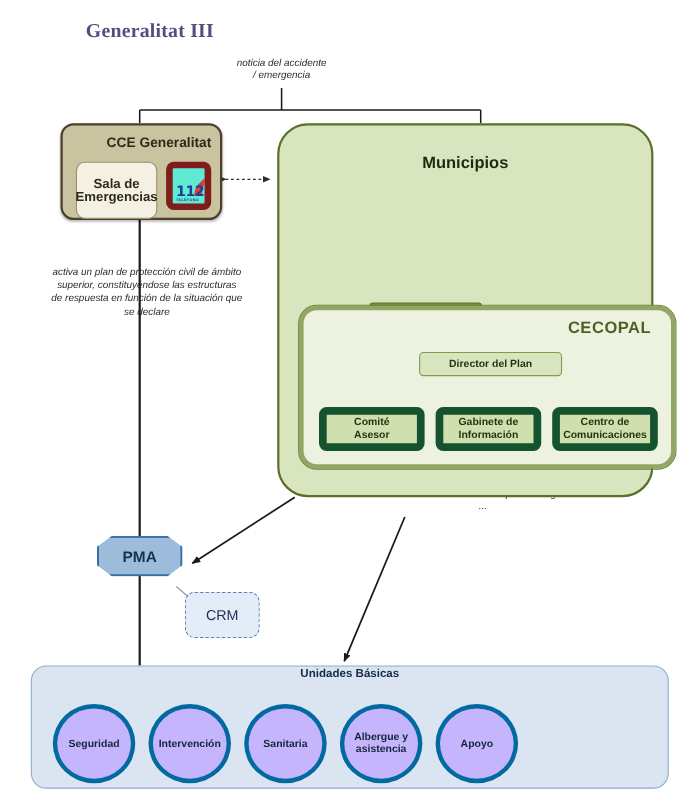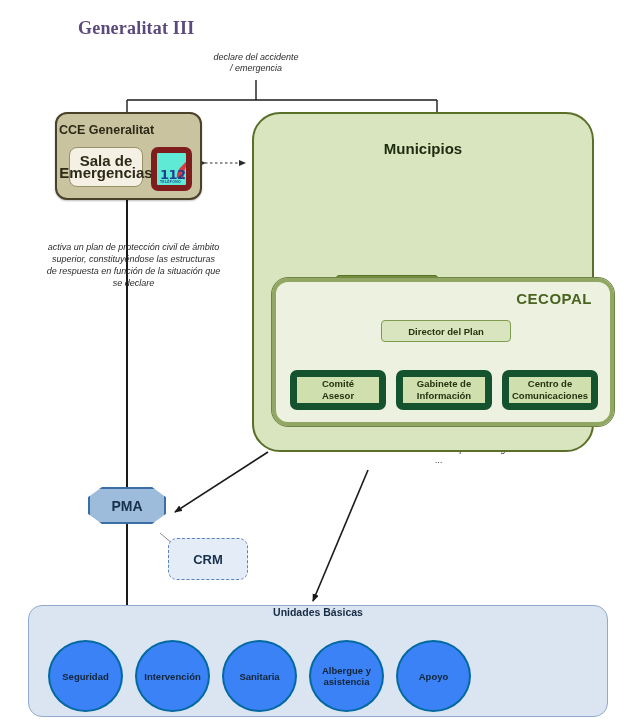--- a/index.html
+++ b/index.html
@@ -18,26 +18,26 @@
   #cap-noticia{left:186px;top:52px;width:140px;}
   #cap-activa-plan{left:46px;top:241px;width:175px;line-height:12px;}
   #cap-activa-declara{left:312px;top:194px;width:174px;}
   #cap-constituye{left:322px;top:250px;width:156px;}
   #cap-moviliza{left:344px;top:444px;width:190px;}
 
   
   #cce{left:55px;top:112px;width:147px;height:88px;background:#c9c3a0;
        border:2px solid #4a412a;border-radius:12px;box-sizing:border-box;
        box-shadow:0 1px 2px rgba(0,0,0,.25);}
-  #cce-title{position:absolute;left:2px;top:9px;width:100%;
+  #cce-title{position:absolute;left:16px;top:9px;width:100%;text-align:center;
        font-size:12.5px;font-weight:bold;color:#2e2a18;}
-  #sala{position:absolute;left:12px;top:33px;width:74px;height:40px;background:#f4f1e4;
+  #sala{position:absolute;left:12px;top:33px;width:74px;height:52px;background:#f4f1e4;
        border:1px solid #9a9069;border-radius:8px;box-sizing:border-box;
        display:flex;align-items:center;justify-content:center;text-align:center;
-       font-size:15px;font-weight:bold;color:#2e2a18;line-height:12px;}
+       font-size:12px;font-weight:bold;color:#2e2a18;line-height:12px;}
   #logo112{position:absolute;left:94px;top:33px;width:41px;height:44px;background:#5eead4;
        border:6px solid #7f1d1d;border-radius:7px;box-sizing:border-box;overflow:hidden;}
   #logo112 .num{position:absolute;left:3px;top:14px;font-size:13px;font-weight:bold;
        color:#1f3f93;font-family:"DejaVu Sans",sans-serif;letter-spacing:-.5px;}
   #logo112 .sub1{position:absolute;left:3px;top:27px;font-size:3.4px;color:#1f3f93;
        letter-spacing:.3px;font-weight:bold;}
   #logo112 .sub2{position:absolute;left:3px;top:32px;font-size:3.4px;color:#b41f24;
        letter-spacing:.2px;font-weight:bold;}
   #logo112 .bar{position:absolute;left:3px;top:37px;width:26px;height:1.5px;background:#b41f24;}
 
@@ -74,32 +74,32 @@
   #cec-gabinete{left:120px;text-align:right;}
   #cec-centro{left:226px;}
 
   
   #pma{left:88px;top:487px;width:78px;height:37px;background:#9dbcdc;
        border:2.5px solid #3a6ea5;box-sizing:border-box;
        clip-path:polygon(18% 0,82% 0,100% 28%,100% 72%,82% 100%,18% 100%,0 72%,0 28%);
        display:flex;align-items:center;justify-content:center;
        font-size:14px;font-weight:bold;color:#17304d;}
   
-  #crm{left:168px;top:538px;width:80px;height:42px;background:#e3ecf7;
+  #crm{left:168px;top:538px;width:68px;height:42px;background:#e3ecf7;
        border:1.5px dashed #5b82b5;border-radius:9px;box-sizing:border-box;
        display:flex;align-items:center;justify-content:center;
-       font-size:13px;font-weight:bold;color:#17304d;}
+       font-size:13px;font-weight:normal;color:#17304d;}
 
   
   #unidades{left:28px;top:605px;width:580px;height:112px;background:#dbe5f1;
        border:1.5px solid #8faccd;border-radius:14px;box-sizing:border-box;}
   #unid-title{position:absolute;left:0;top:0;width:100%;text-align:center;
        font-size:10.5px;font-weight:bold;color:#152a44;}
   .ub{position:absolute;top:34px;width:75px;height:72px;border-radius:50%;
-       background:#3b82f6;border:2px solid #0369a1;box-sizing:border-box;
+       background:#c4b5fd;border:4px solid #0369a1;box-sizing:border-box;
        display:flex;align-items:center;justify-content:center;text-align:center;
        font-size:9.5px;font-weight:bold;color:#132538;line-height:11px;}
   #ub-0{left:19px;}
   #ub-1{left:106px;}
   #ub-2{left:193px;}
   #ub-3{left:280px;}
   #ub-4{left:367px;}
 </style>
 </head>
 <body>
@@ -142,21 +142,21 @@
 
     <path d="M268,452 L175,512" stroke="#1a1a1a" stroke-width="1.6" fill="none" marker-end="url(#arrowBlack)"></path>
 
     <path d="M368,470 L313,601" stroke="#1a1a1a" stroke-width="1.6" fill="none" marker-end="url(#arrowBlack)"></path>
 
     <path d="M160,533 L180,550" stroke="#8a8a8a" stroke-width="1" fill="none"></path>
   </svg>
 
   <div class="abs" id="title">Generalitat III</div>
 
-  <div class="abs cap" id="cap-noticia" style="white-space:pre-line;">declare del accidente
+  <div class="abs cap" id="cap-noticia" style="white-space:pre-line;">noticia del accidente
 / emergencia</div>
   <div class="abs cap" id="cap-activa-plan">activa un plan de protección civil de ámbito superior, constituyéndose las estructuras de respuesta en función de la situación que se declare</div>
   <div class="abs cap" id="cap-activa-declara">activa el Plan y declara</div>
   <div class="abs cap" id="cap-constituye">constituye</div>
   <div class="abs cap" id="cap-moviliza">moviliza a recursos locales que se integran en ...</div>
 
   <div class="abs" id="cce">
     <div id="cce-title">CCE Generalitat</div>
     <div id="sala" style="white-space:pre-line;">Sala de
 Emergencias</div>

